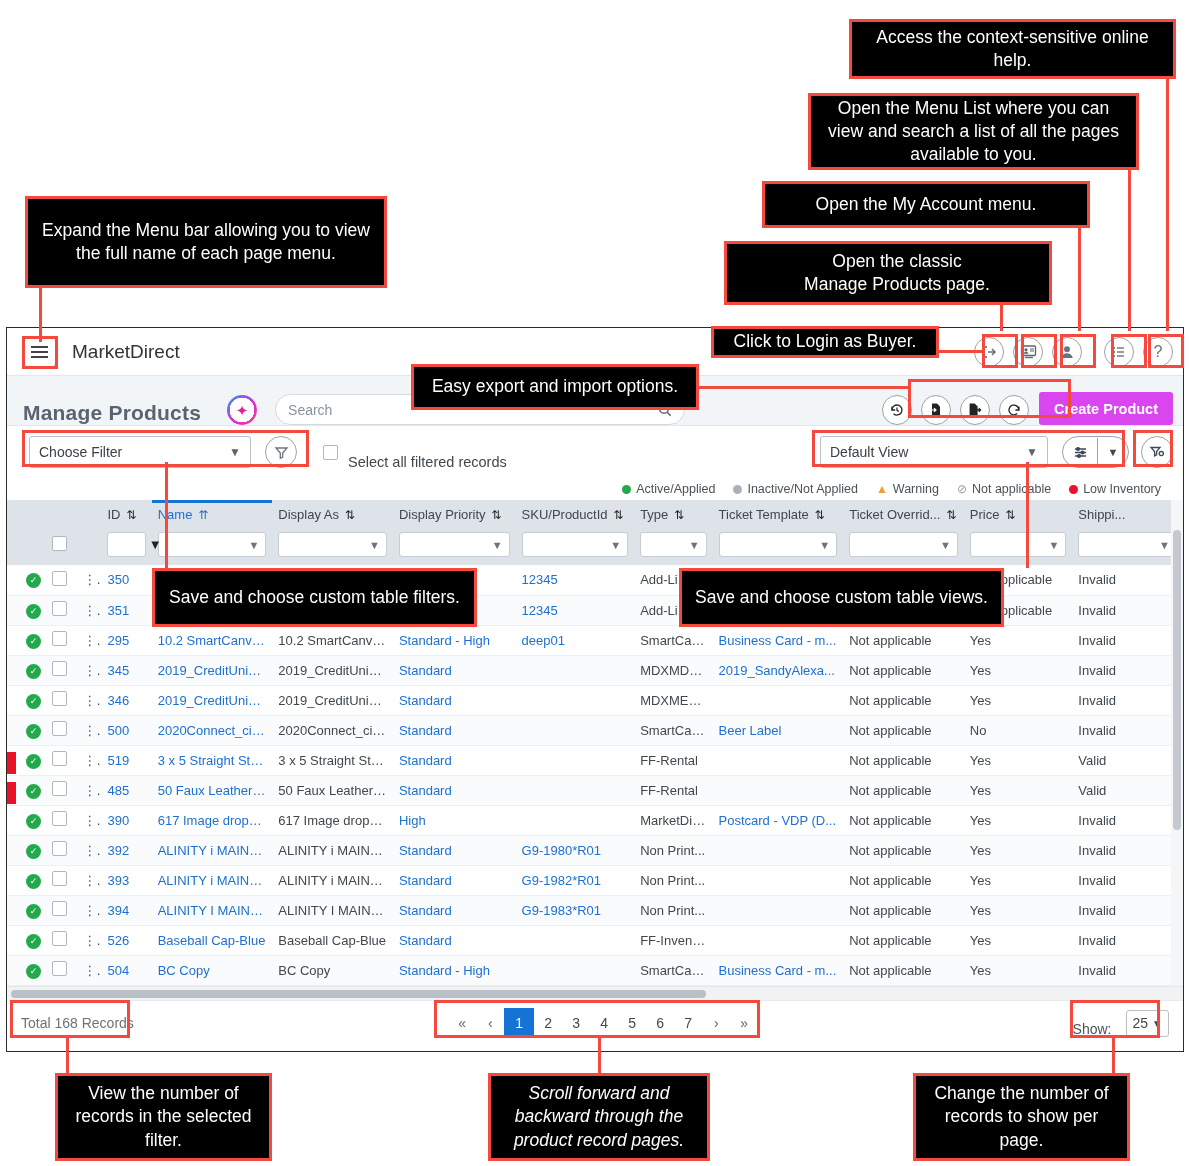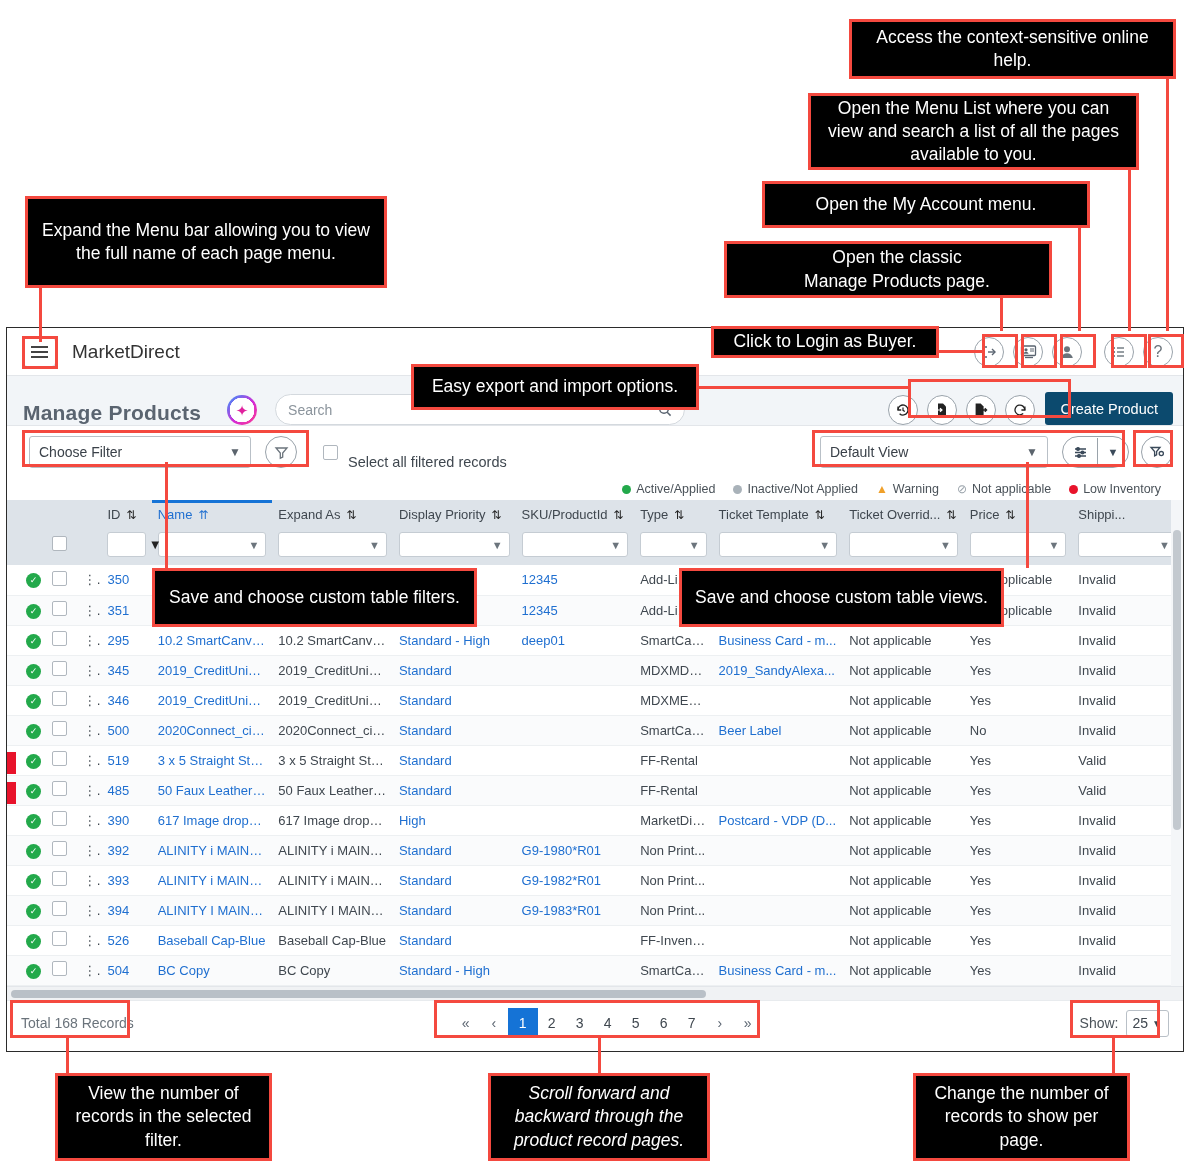--- a/index.html
+++ b/index.html
@@ -116,24 +116,25 @@
     border:1px solid #d4d9de;border-radius:16px;
     background:#fff;
     display:flex;align-items:center;
     padding:0 12px;
     font-size:14px;color:#8b949c;
     position:relative;
   }
   .searchbox .mag{position:absolute;right:12px;color:#5a6470;font-size:14px;}
   .ph-spacer{flex:1;}
   .create-btn{
-    background:#0c4a6e;color:#fff;border:none;
+    background:#d946ef;color:#fff;border:none;
     height:33px;padding:0 15px;border-radius:3px;
     font-size:14.5px;cursor:pointer;margin-left:10px;
     font-family:inherit;
+    font-weight:bold;
   }
 
   
   .filterrow{
     height:52px;display:flex;align-items:center;
     padding:0 10px 0 22px;background:#fff;
   }
   .select{
     height:32px;border:1px solid #b9c0c7;border-radius:3px;background:#fff;
     display:flex;align-items:center;justify-content:space-between;
@@ -221,21 +222,21 @@
     padding:0 14px 0 14px;background:#fff;border-top:1px solid #e8ebee;
   }
   .total{font-size:14px;color:#6a737b;}
   .pager{display:flex;align-items:center;gap:0;margin:0 auto;}
   .pgbtn{
     min-width:28px;height:28px;display:flex;align-items:center;justify-content:center;
     font-size:14px;color:#3f474f;cursor:pointer;padding:0 6px;
   }
   .pgbtn.active{background:#1573d6;color:#fff;font-weight:400;min-width:30px;height:30px;}
   .pgbtn.arrow{color:#5a6470;}
-  .show{display:flex;align-items:center;gap:7px;font-size:14px;color:#4a5259;}
+  .show{display:flex;align-items:flex-end;gap:14px;font-size:14px;color:#4a5259;}
   .showsel{
     border:1px solid #b9c0c7;border-radius:3px;background:#fff;height:27px;
     padding:0 6px;display:flex;align-items:center;gap:4px;font-size:14px;color:#3f474f;cursor:pointer;
   }
   svg{display:block;}
 </style>
 </head>
 <body>
 
 <div class="callout" style="left:849px;top:19px;width:327px;height:60px;">
@@ -246,21 +247,21 @@
 <div class="callout" style="left:808px;top:93px;width:331px;height:77px;">
   <span>Open the Menu List where you can view and search a list of all the pages available to you.</span>
 </div>
 <div class="leader" style="left:1128px;top:170px;width:3px;height:161px;"></div>
 
 <div class="callout" style="left:762px;top:181px;width:328px;height:47px;">
   <span>Open the My Account menu.</span>
 </div>
 <div class="leader" style="left:1078px;top:228px;width:3px;height:103px;"></div>
 
-<div class="callout" style="left:724px;top:241px;width:328px;height:57px;white-space:pre-line;padding-left:28px;">
+<div class="callout" style="left:724px;top:241px;width:328px;height:64px;white-space:pre-line;padding-left:28px;">
   <span>Open the classic
 Manage Products page.</span>
 </div>
 <div class="leader" style="left:1000px;top:298px;width:3px;height:33px;"></div>
 
 <div class="callout" style="left:711px;top:326px;width:228px;height:32px;text-align:center;">
   <span>Click to Login as Buyer.</span>
 </div>
 <div class="leader" style="left:939px;top:350px;width:45px;height:3px;"></div>
 
@@ -488,21 +489,21 @@
           <th></th>
           <th></th>
           <th></th>
           <th>
             <span>ID</span><span class="sortico">⇅</span>
           </th>
           <th class="namecol underline-blue">
             <span>Name</span><span class="sortico" style="color:#1f6fd0;">⇈</span>
           </th>
           <th>
-            <span>Expand As</span><span class="sortico">⇅</span>
+            <span>Display As</span><span class="sortico">⇅</span>
           </th>
           <th>
             <span>Display Priority</span><span class="sortico">⇅</span>
           </th>
           <th>
             <span>SKU/ProductId</span><span class="sortico">⇅</span>
           </th>
           <th>
             <span>Type</span><span class="sortico">⇅</span>
           </th>

